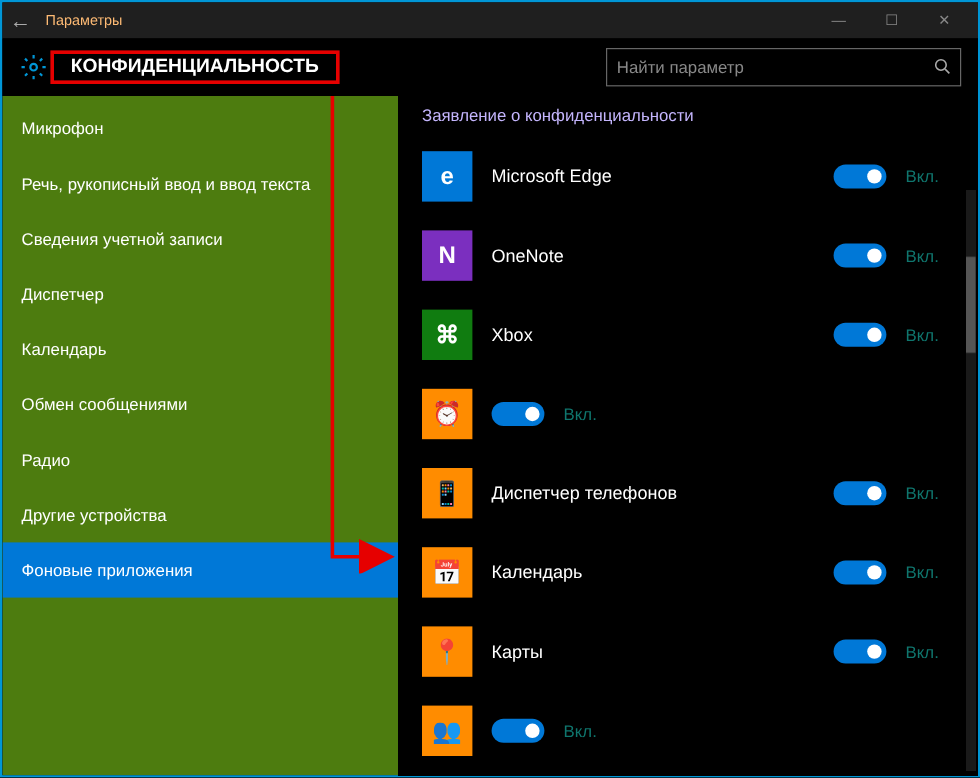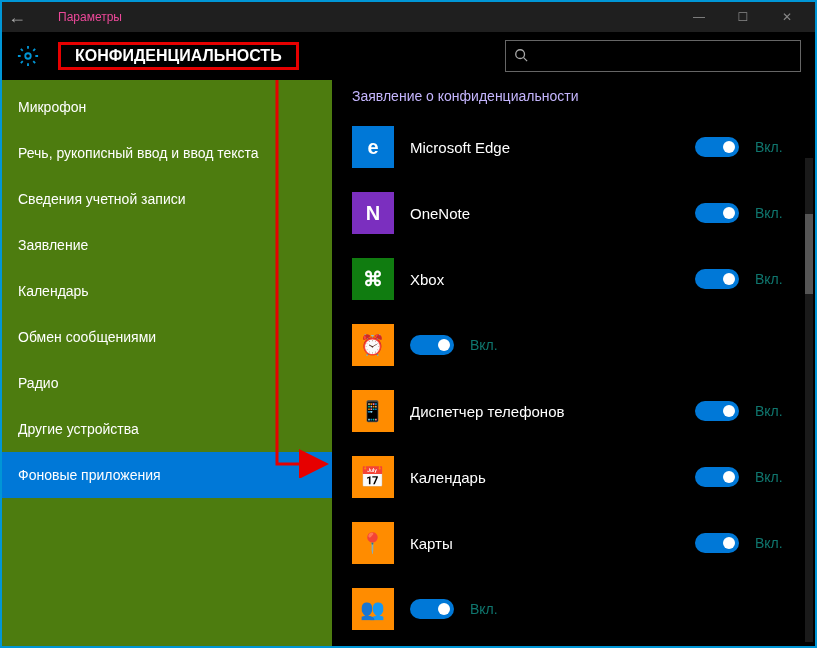--- a/index.html
+++ b/index.html
@@ -23,30 +23,30 @@
     }
     .titlebar {
       height: 30px;
       background: #1f1f1f;
       display: flex;
       align-items: center;
       padding: 0 6px;
       color: #ccc;
     }
     .titlebar .back { width: 30px; font-size: 18px; color: #aaa; cursor: pointer; }
-    .titlebar .title { flex: 0 0 auto; font-size: 12px; color: #ec4899; margin-left: 20px; }
+    .titlebar .title { flex: 0 0 auto; font-size: 12px; color: #fdba74; margin-left: 0; }
     .titlebar .spacer { flex: 1; }
     .winbtn { width: 44px; height: 30px; display: flex; align-items: center; justify-content: center; color: #888; cursor: pointer; font-size: 12px; }
     .header {
       height: 48px;
       background: #000;
       display: flex;
       align-items: center;
       padding: 0 14px;
-      gap: 18px;
+      gap: 2px;
     }
     .gear {
       width: 24px; height: 24px; color: #0096d6;
       display: flex; align-items: center; justify-content: center;
     }
     .page-title {
       font-size: 16px;
       font-weight: 600;
       color: #fff;
       padding: 2px 8px;
@@ -185,20 +185,21 @@
     <div class="gear">
       <svg viewBox="0 0 24 24" width="22" height="22" fill="none" stroke="#0096d6" stroke-width="2">
         <circle cx="12" cy="12" r="3"></circle>
         <path d="M12 1v3M12 20v3M4.2 4.2l2.1 2.1M17.7 17.7l2.1 2.1M1 12h3M20 12h3M4.2 19.8l2.1-2.1M17.7 6.3l2.1-2.1"></path>
       </svg>
     </div>
     <div class="highlight-box">
       <div class="page-title">КОНФИДЕНЦИАЛЬНОСТЬ</div>
     </div>
     <div class="search-wrap">
+      <input type="text" placeholder="Найти параметр" style="">
       <span class="sicon">
         <svg viewBox="0 0 16 16" width="14" height="14" fill="none" stroke="#aaa" stroke-width="1.5">
           <circle cx="7" cy="7" r="5"></circle>
             <path d="M11 11l4 4"></path>
         </svg>
       </span>
     </div>
   </div>
 
   <div class="body">
@@ -206,21 +207,21 @@
         <div class="side-item">
           <span>Микрофон</span>
         </div>
         <div class="side-item">
           <span>Речь, рукописный ввод и ввод текста</span>
         </div>
         <div class="side-item">
           <span>Сведения учетной записи</span>
         </div>
         <div class="side-item">
-          <span>Заявление</span>
+          <span>Диспетчер</span>
         </div>
         <div class="side-item">
           <span>Календарь</span>
         </div>
         <div class="side-item">
           <span>Обмен сообщениями</span>
         </div>
         <div class="side-item">
           <span>Радио</span>
         </div>

